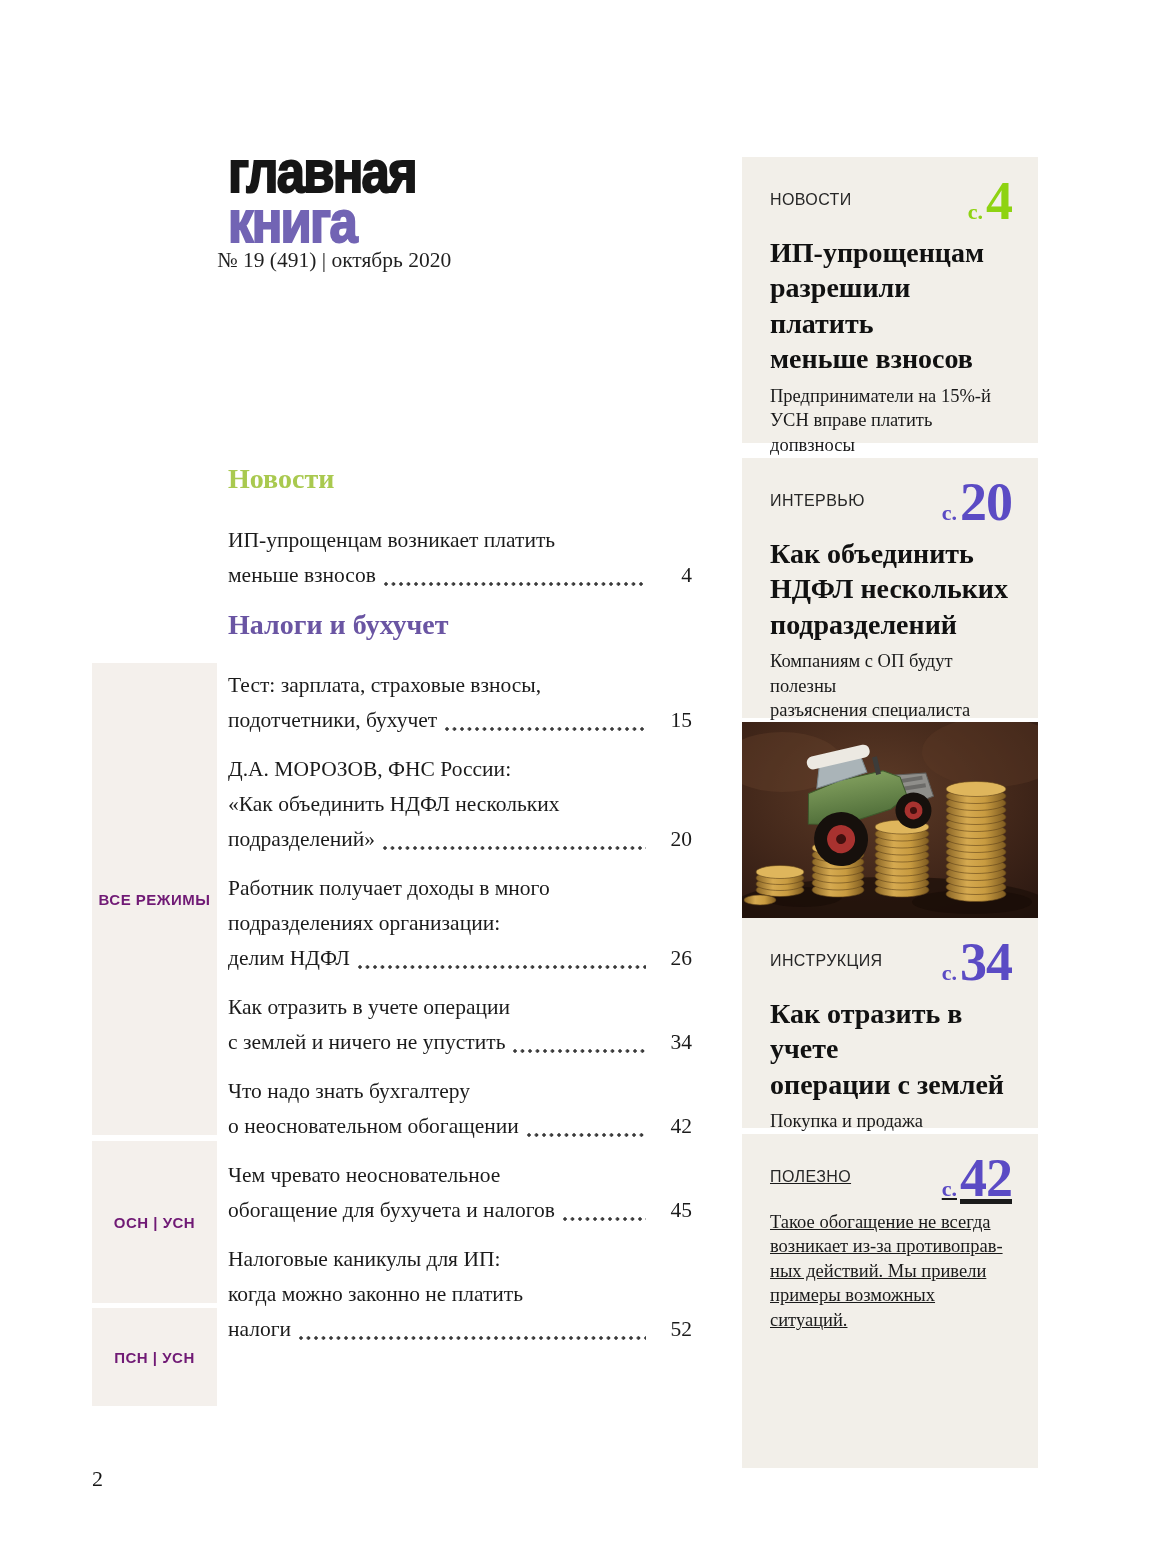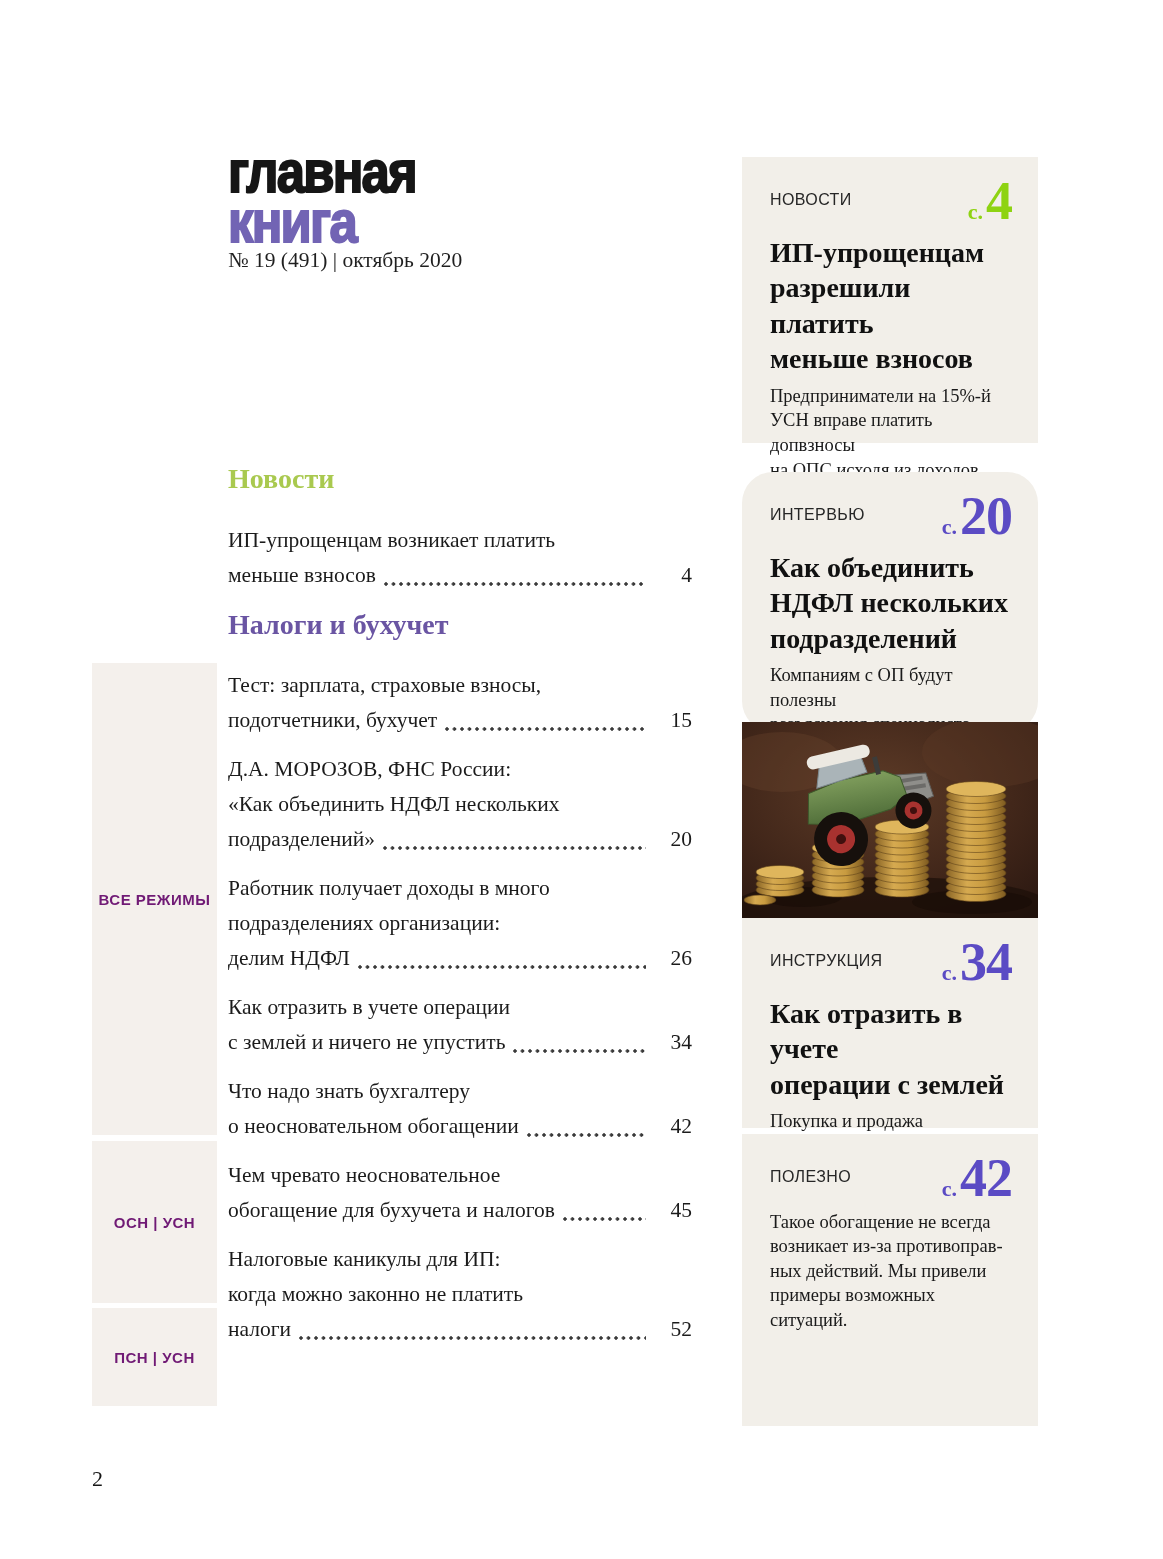--- a/index.html
+++ b/index.html
@@ -15,21 +15,21 @@
   
   .masthead { position:absolute; left:228px; top:148px; }
   .logo {
     font-family:"Liberation Sans", sans-serif;
     font-weight:bold; font-size:59px; line-height:0.84; letter-spacing:-2px;
     transform:scaleX(0.86); transform-origin:left top;
     -webkit-text-stroke:2px;
   }
   .logo .l1 { color:#161616; display:block; }
   .logo .l2 { color:#7264b4; display:block; }
-  .issue-line { position:absolute; left:228px; top:248px; font-size:21.5px; color:#1f1f1f; white-space:nowrap; }
+  .issue-line { position:absolute; left:217px; top:248px; font-size:21.5px; color:#1f1f1f; white-space:nowrap; }
 
   
   .rail-block {
     position:absolute; left:92px; width:125px; background:#f4f0ec;
     display:flex; align-items:center; justify-content:center;
   }
   .rail-1 { top:663px; height:472px; }
   .rail-2 { top:1141px; height:162px; }
   .rail-3 { top:1308px; height:98px; }
   .rail-label {
@@ -50,23 +50,23 @@
     background-size:7.5px 4px; background-repeat:repeat-x;
   }
   .toc-page { min-width:34px; text-align:right; }
 
   
   .card {
     position:absolute; left:742px; width:296px; background:#f2efe9;
     padding:24px 26px 18px 28px;
   }
   .card-1 { top:157px;  height:286px; }
-  .card-2 { top:472px;  height:260px;border-radius:31px; }
+  .card-2 { top:458px;  height:260px; }
   .card-3 { top:918px;  height:210px; }
-  .card-4 { top:1134px; height:292px; }
+  .card-4 { top:1134px; height:334px;text-decoration:underline; }
   .card-head { display:flex; justify-content:space-between; align-items:flex-start; }
   .card-label {
     font-family:"Liberation Sans", sans-serif; font-size:16px; color:#262626;
     letter-spacing:0.4px; padding-top:10px; white-space:nowrap;
   }
   .card-pageblock { display:flex; align-items:baseline; margin-top:-4px; }
   .card-prefix { font-size:22px; font-weight:bold; margin-right:3px; }
   .card-num { font-size:54px; font-weight:bold; line-height:0.9; letter-spacing:-1px; }
   .accent-green  { color:#8ed312; }
   .accent-purple { color:#5b4bc4; }

